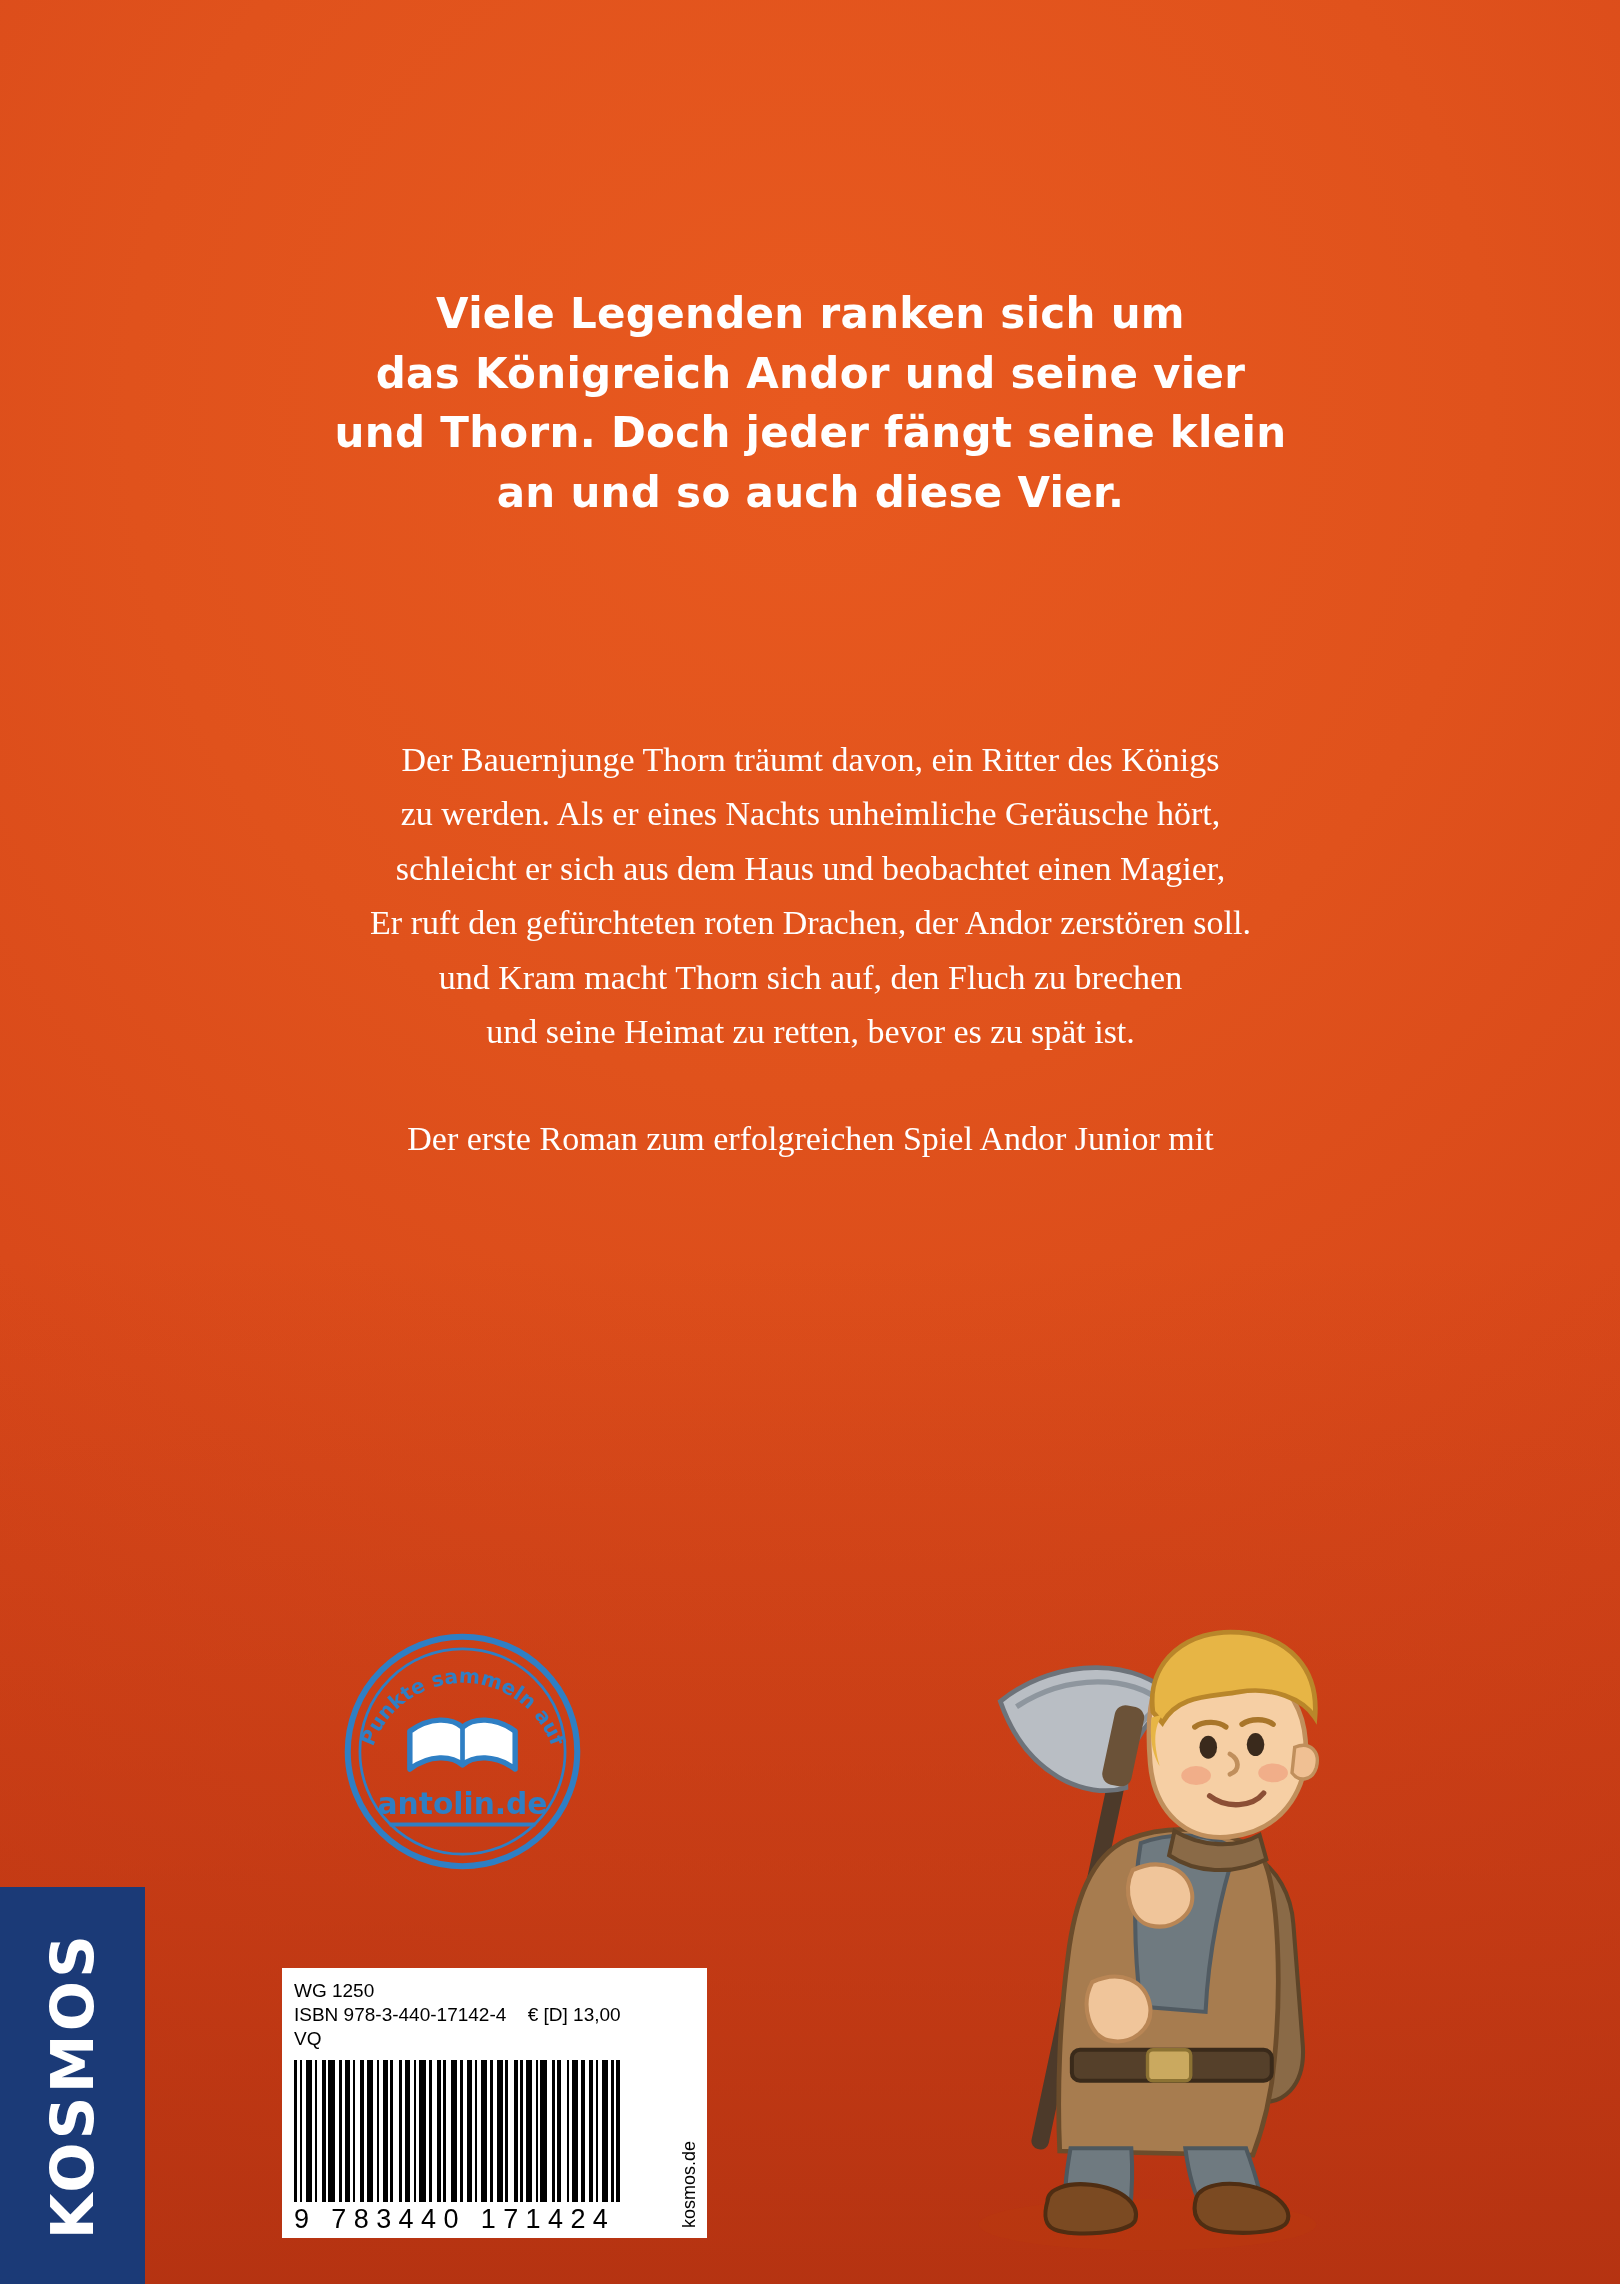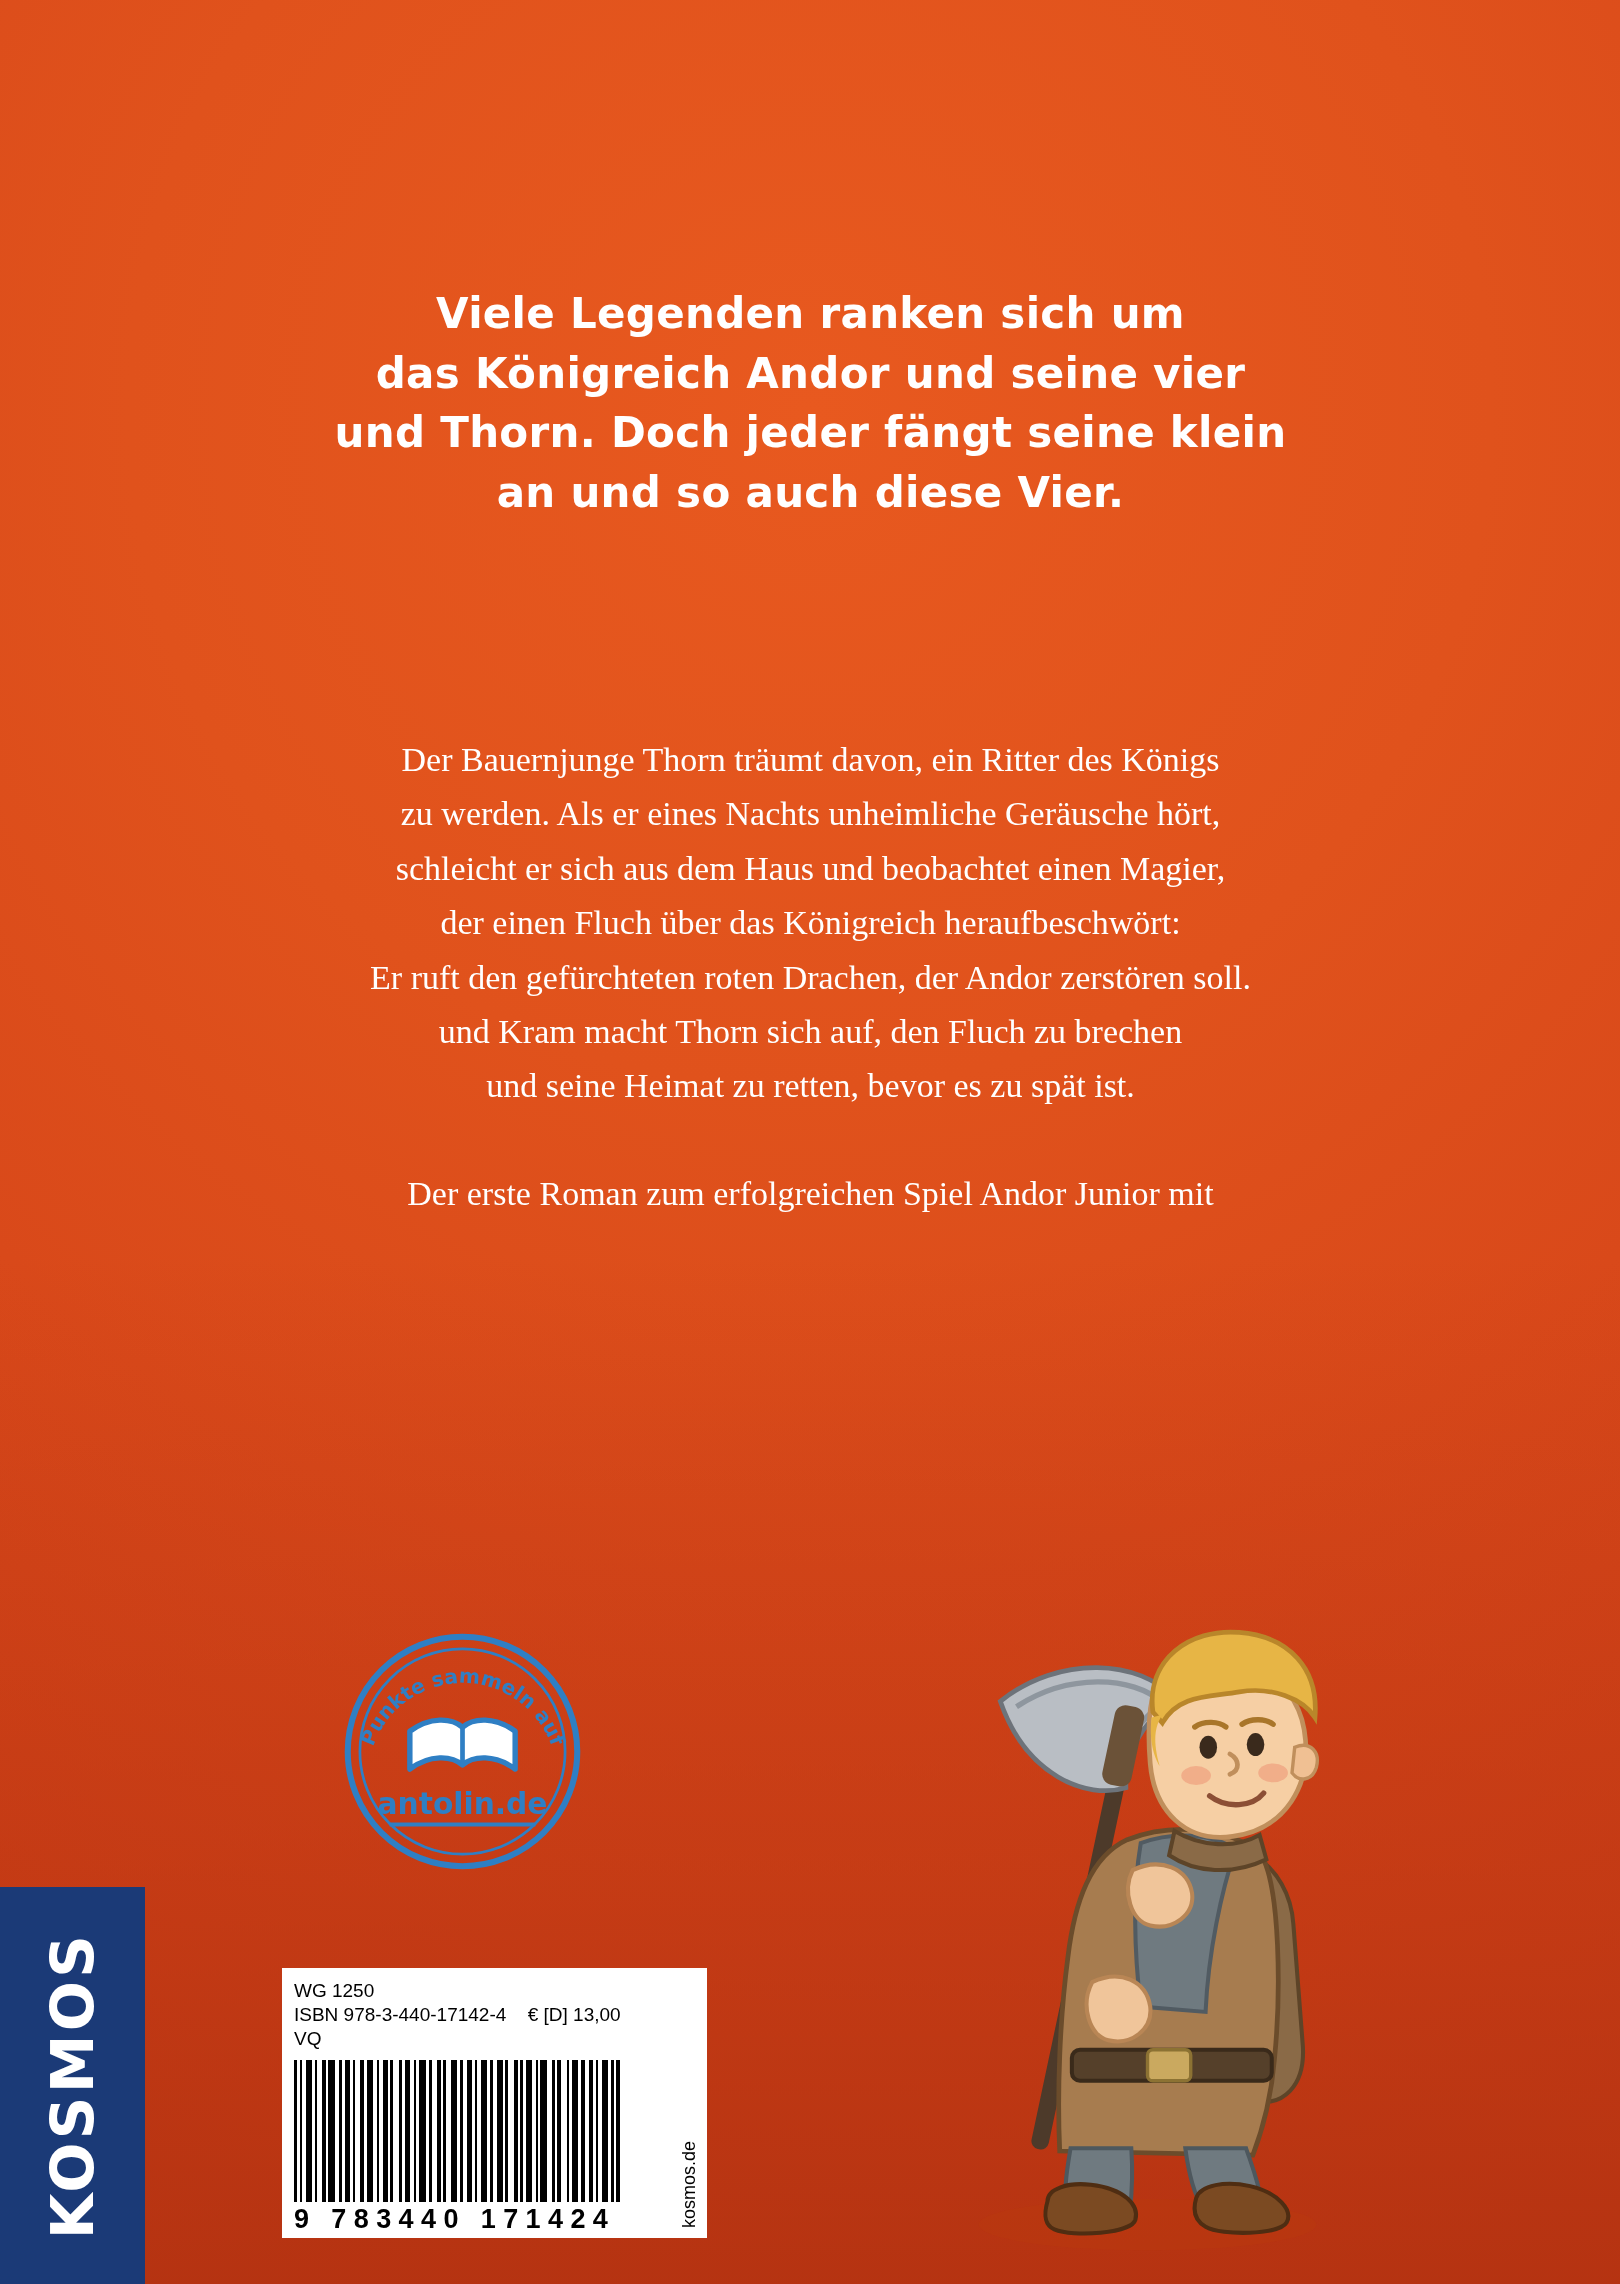--- a/index.html
+++ b/index.html
@@ -129,21 +129,20 @@
     height: 100%;
   }
   .bc-digits {
     width: 332px;
     font-family: "Liberation Sans", sans-serif;
     font-size: 27px;
     letter-spacing: 7.4px;
     color: #000;
     margin-top: 2.7px;
     white-space: nowrap;
-    font-weight: bold;
   }
   .bc-side {
     position: absolute;
     right: 6.8px;
     bottom: 9.5px;
     font-family: "Liberation Sans", sans-serif;
     font-size: 18px;
     color: #000;
     writing-mode: vertical-rl;
     transform: rotate(180deg);
@@ -171,21 +170,20 @@
     <div>und Thorn. Doch jeder fängt seine klein</div>
     <div>an und so auch diese Vier.</div>
   </div>
 
   <div class="blurb">
     <p class="para1">
       </p>
       <div>Der Bauernjunge Thorn träumt davon, ein Ritter des Königs</div>
       <div>zu werden. Als er eines Nachts unheimliche Geräusche hört,</div>
       <div>schleicht er sich aus dem Haus und beobachtet einen Magier,</div>
-      <div>der einen Fluch über das Königreich heraufbeschwört:</div>
       <div>Er ruft den gefürchteten roten Drachen, der Andor zerstören soll.</div>
       <div>und Kram macht Thorn sich auf, den Fluch zu brechen</div>
       <div>und seine Heimat zu retten, bevor es zu spät ist.</div>
     <p></p>
     <p class="para2">
       </p>
       <div>Der erste Roman zum erfolgreichen Spiel Andor Junior mit</div>
     <p></p>
   </div>
 

